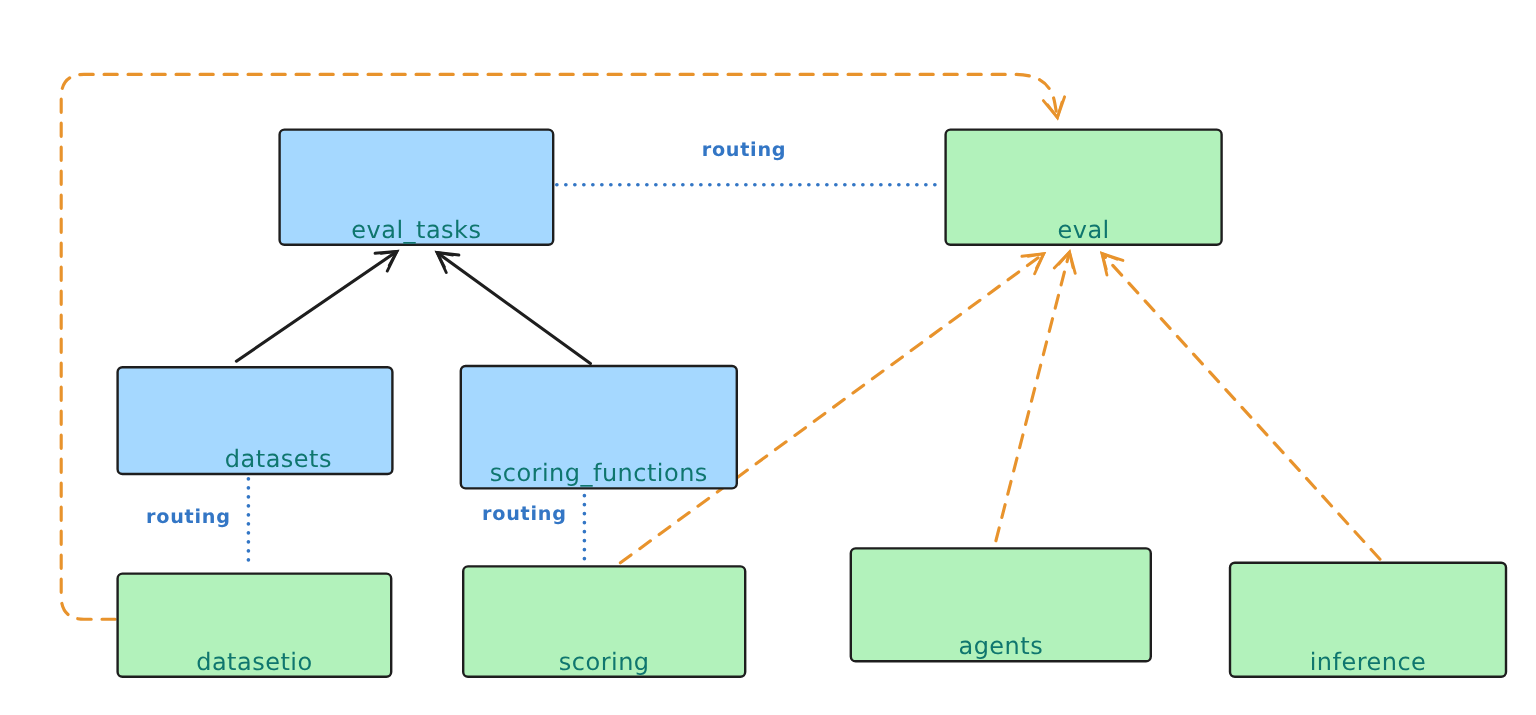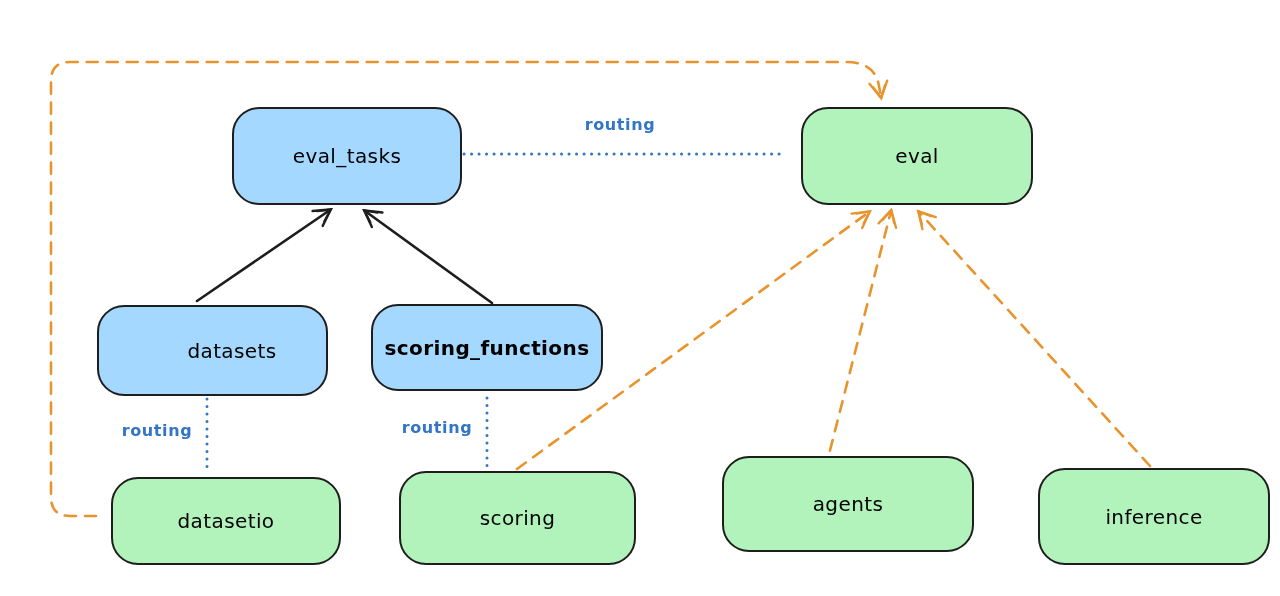--- a/index.html
+++ b/index.html
@@ -7,42 +7,42 @@
     position:relative;
     width:1280px;height:596px;
     background:#ffffff;
     font-family:"DejaVu Sans","Liberation Sans",sans-serif;
     overflow:hidden;
   }
   .edges{position:absolute;left:0;top:0;width:1280px;height:596px;}
   .node{
     position:absolute;
     border:2.6px solid #1e1e1e;
-    border-radius:27px;
-    display:flex;align-items:center;justify-content:center;
-    font-size:20px;color:#000000;
+    border-radius:5px;
+    display:flex;align-items:flex-end;justify-content:center;
+    font-size:20px;color:#0f766e;
     letter-spacing:0.4px;
     box-sizing:border-box;
   }
   .node.blue{background:#a5d8ff;}
-  .node.green{background:#b2f2bb;margin-left:14px;}
+  .node.green{background:#b2f2bb;}
   .edge-label{
     position:absolute;
     width:130px;
     text-align:center;
     color:#3376c5;
     font-size:16px;
     font-weight:600;
     letter-spacing:0.6px;
   }
   
   .n-eval-tasks{left:232px;top:107px;width:230px;height:98px;}
   .n-eval{left:787px;top:107px;width:232px;height:98px;}
   .n-datasets{left:97px;top:305px;width:231px;height:91px;padding-left:39px;}
-  .n-scoring-functions{left:371px;top:304px;width:232px;height:87px;font-weight:bold;}
+  .n-scoring-functions{left:383px;top:304px;width:232px;height:104px;}
   .n-datasetio{left:97px;top:477px;width:230px;height:88px;}
   .n-scoring{left:385px;top:471px;width:237px;height:94px;}
   .n-agents{left:708px;top:456px;width:252px;height:96px;}
   .n-inference{left:1024px;top:468px;width:232px;height:97px;}
   
   .l-top{left:555px;top:115px;}
   .l-datasets{left:92px;top:421px;}
   .l-scoring{left:372px;top:418px;}
 </style>
 </head>

